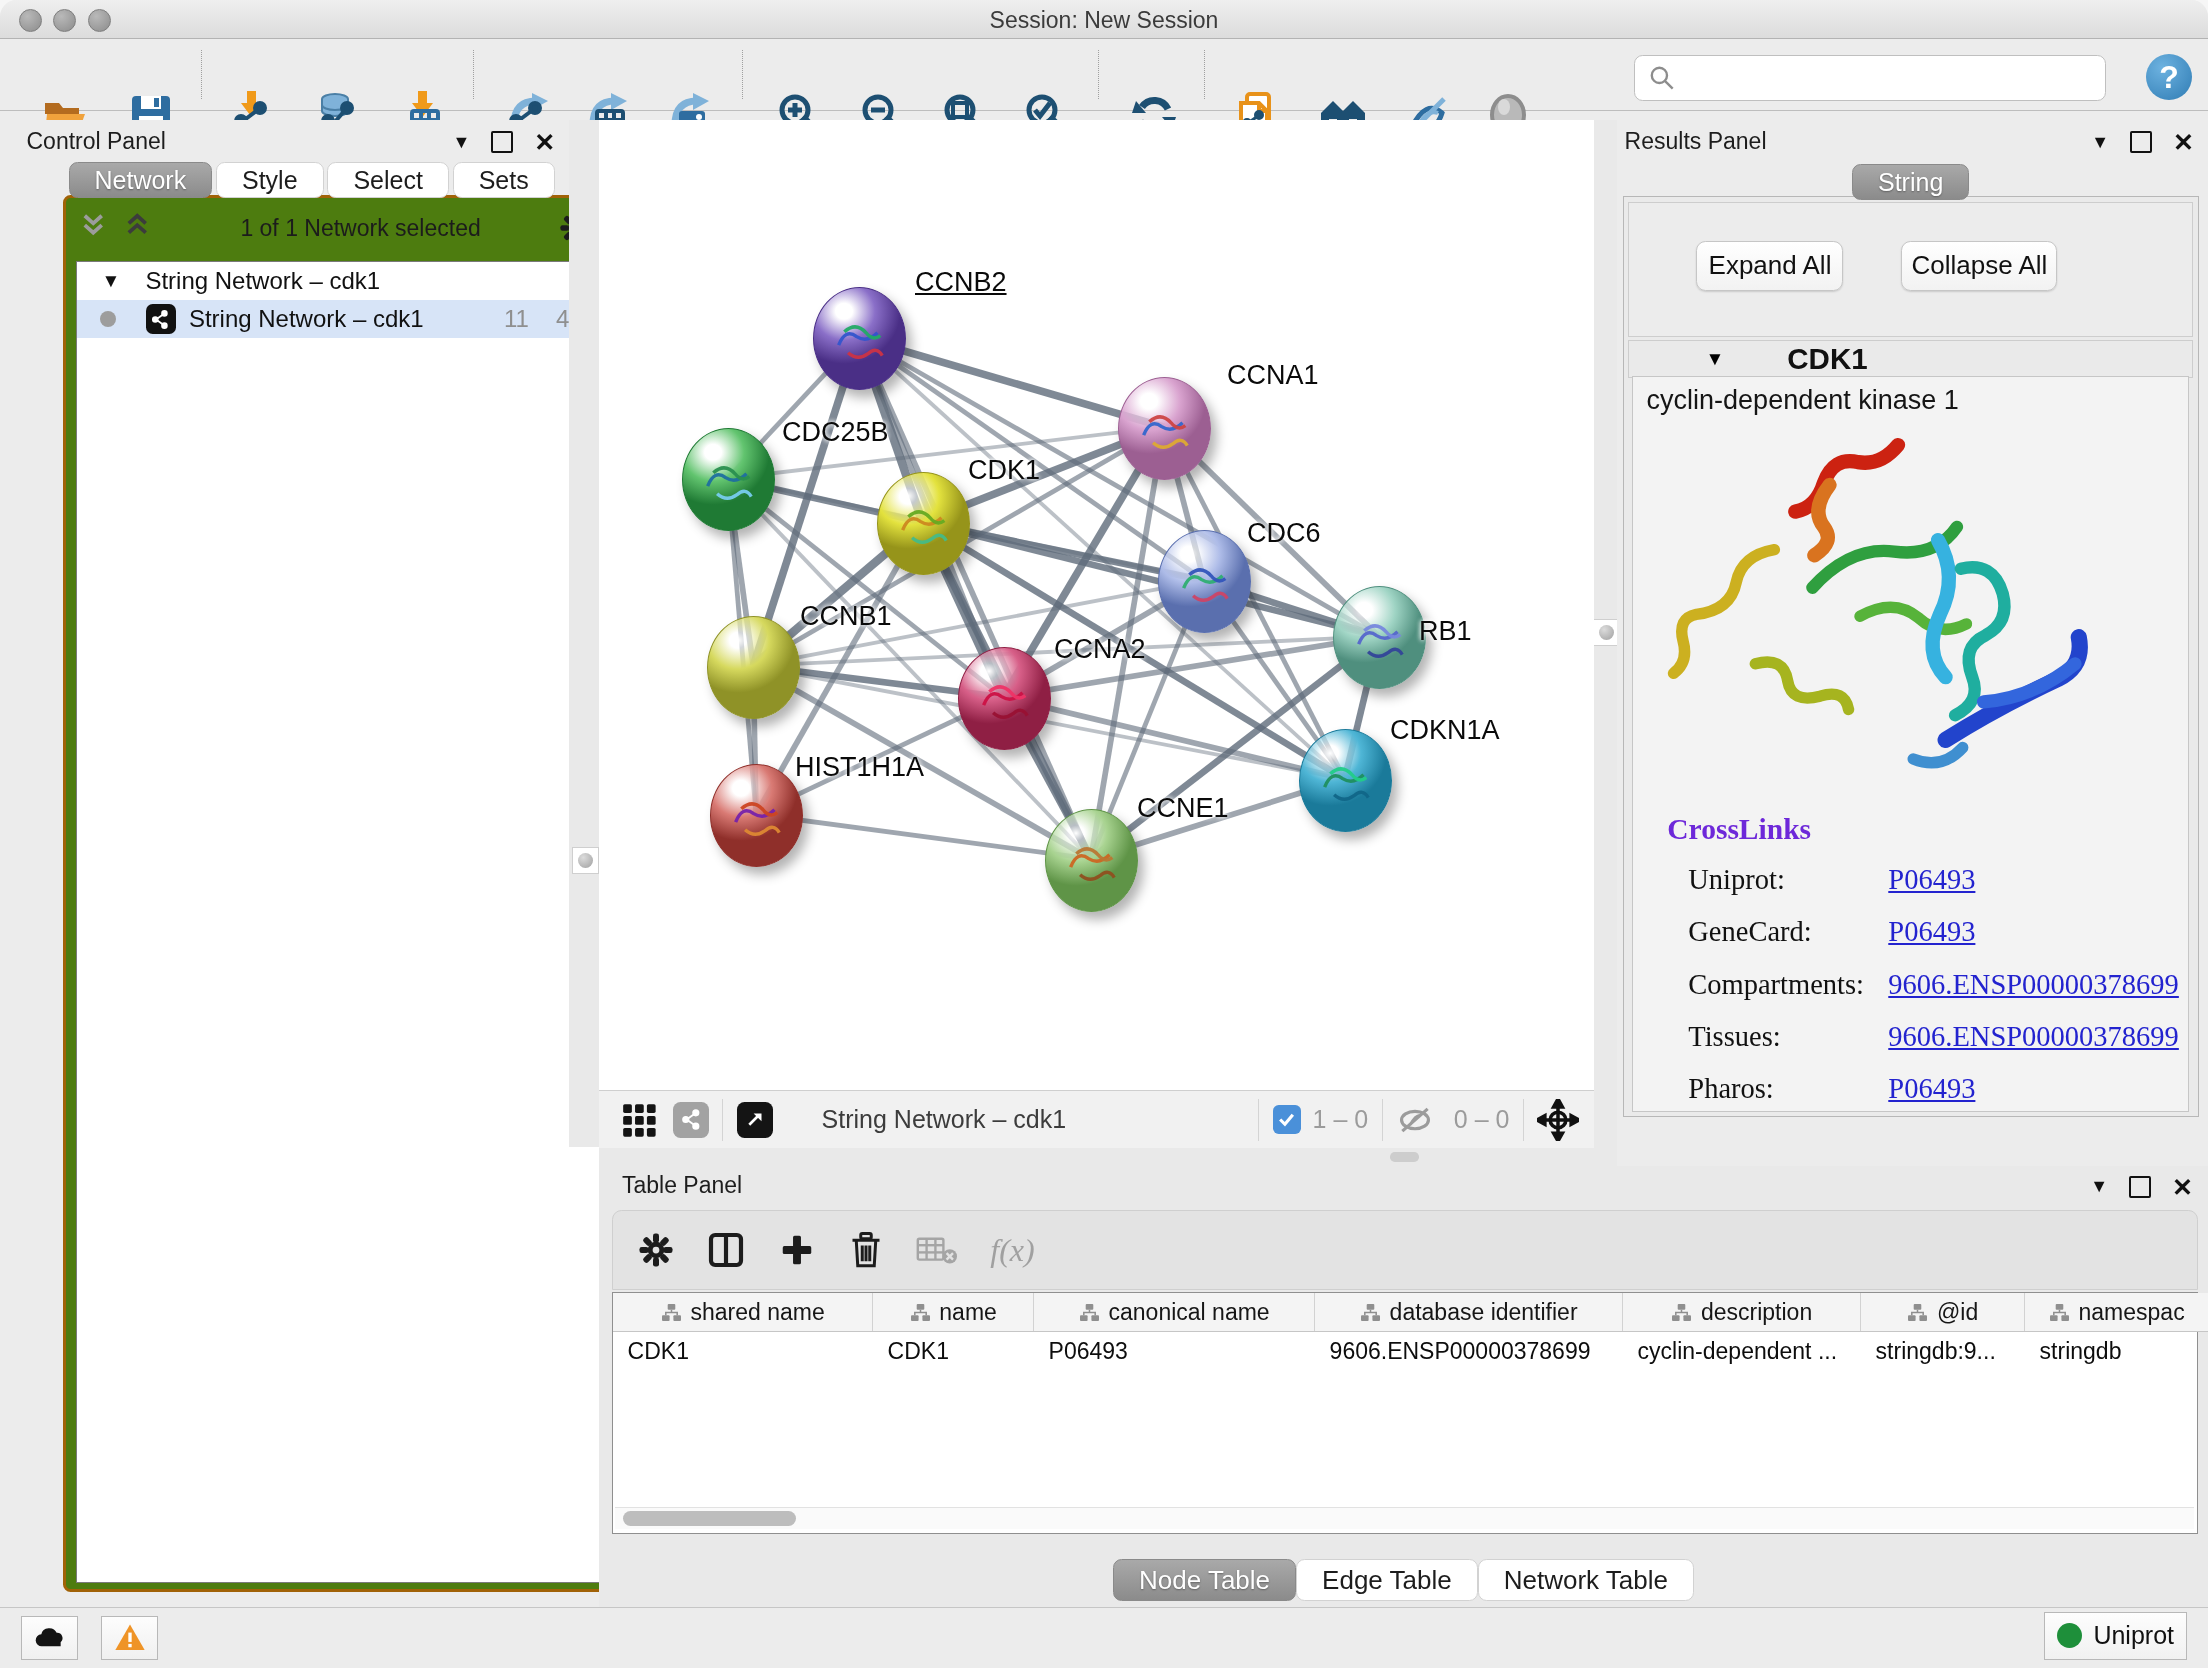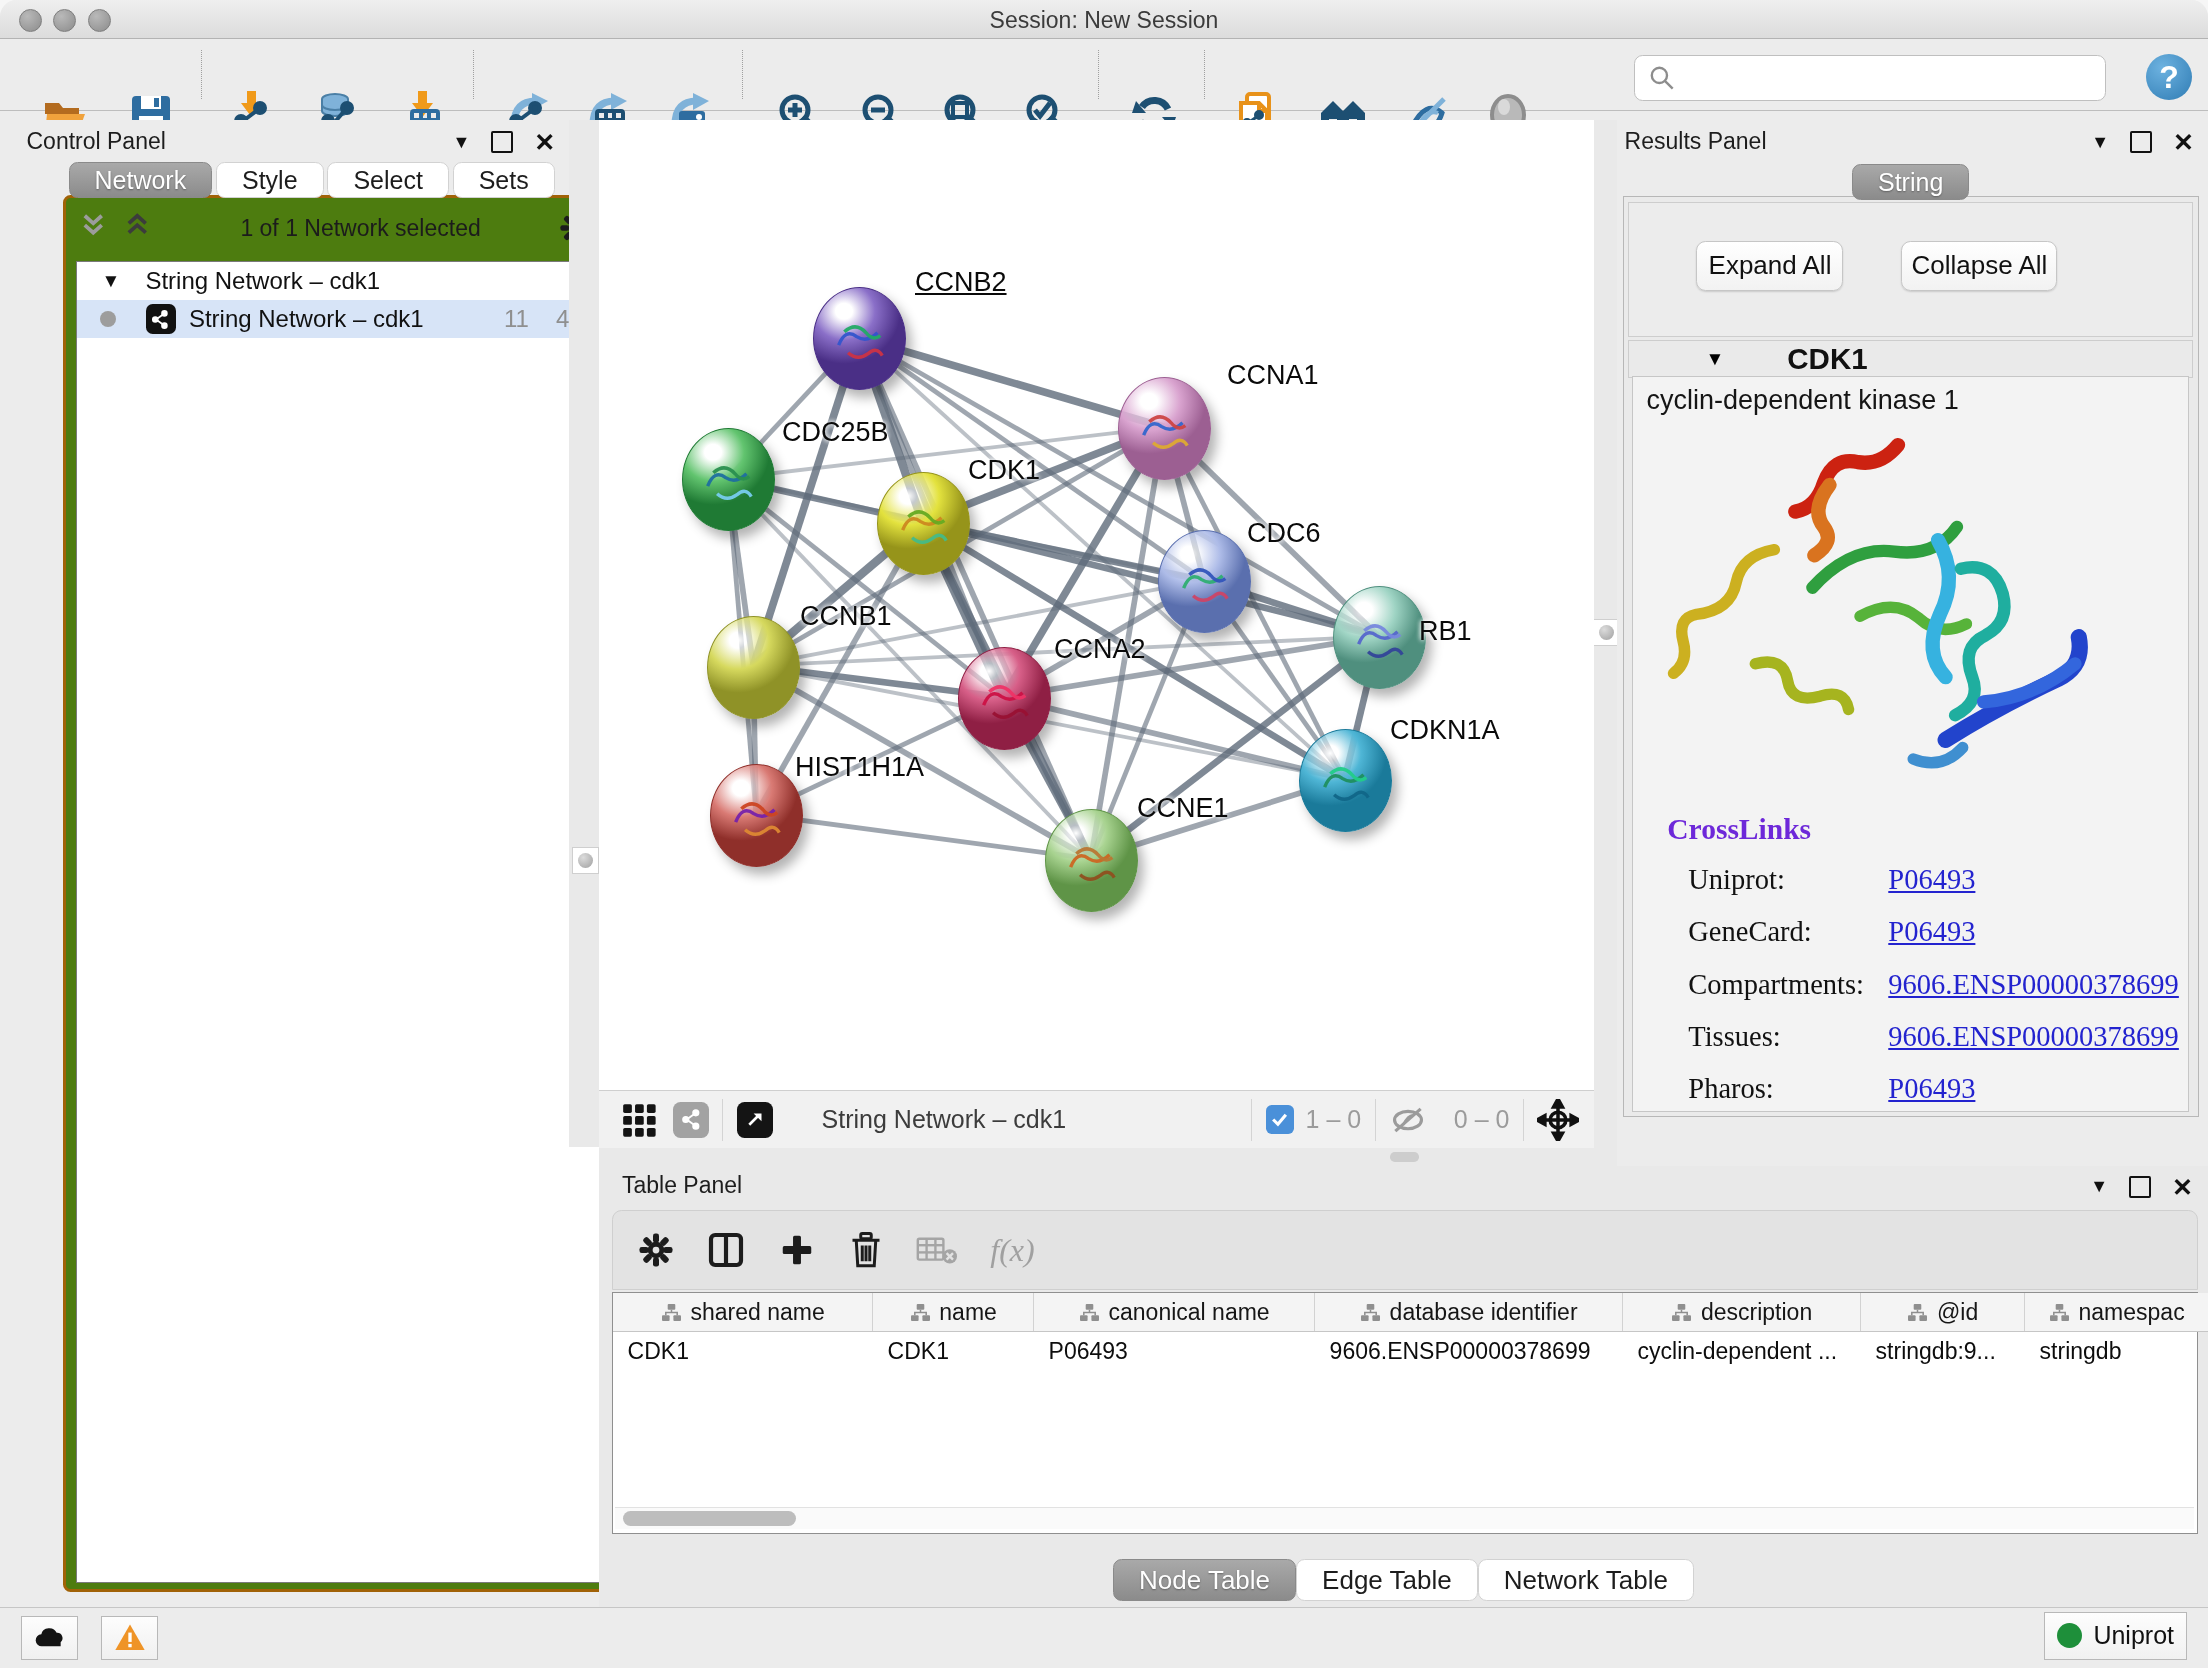--- a/index.html
+++ b/index.html
@@ -542,21 +542,21 @@
     </span>
     <span class="cntgray" style="margin-left:11.4px">1 – 0</span>
     <span class="nbsep"></span>
     <span>
       <svg width="38" height="32" viewBox="0 0 48 40">
           <ellipse cx="24" cy="20" rx="17" ry="11" fill="none" stroke="#9b9b9b" stroke-width="4"></ellipse>
           <path d="M18,26 q6,-12 12,-12" fill="none" stroke="#9b9b9b" stroke-width="3"></path>
           <line x1="8" y1="34" x2="40" y2="6" stroke="#9b9b9b" stroke-width="4"></line>
         </svg>
     </span>
-    <span class="cntgray" style="margin-left:27px">0 – 0</span>
+    <span class="cntgray" style="margin-left:20px">0 – 0</span>
     <span class="nbsep"></span>
     <span style="margin-right:15px">
       <svg width="42" height="42" viewBox="0 0 48 48">
           <g stroke="#111" stroke-width="4" fill="#111">
             <circle cx="24" cy="24" r="9" fill="none"></circle>
             <line x1="24" y1="10" x2="24" y2="38"></line>
             <line x1="10" y1="24" x2="38" y2="24"></line>
             <polygon points="24,0 19,9 29,9"></polygon>
             <polygon points="24,48 19,39 29,39"></polygon>
             <polygon points="0,24 9,19 9,29"></polygon>

